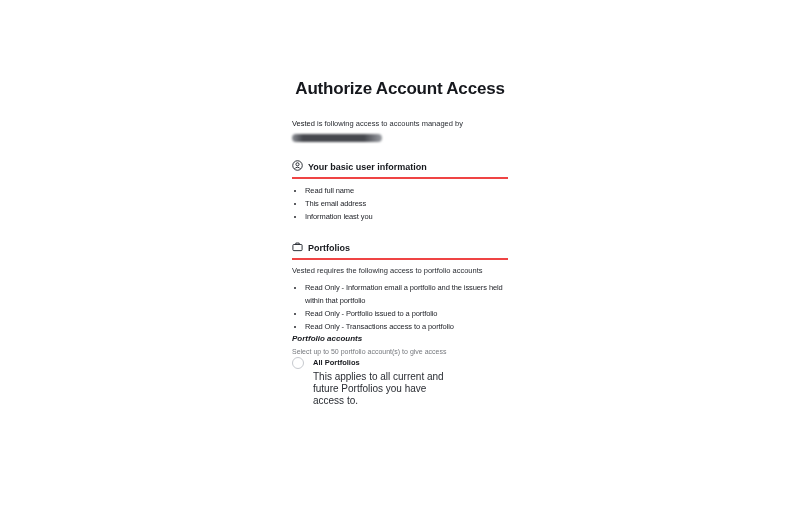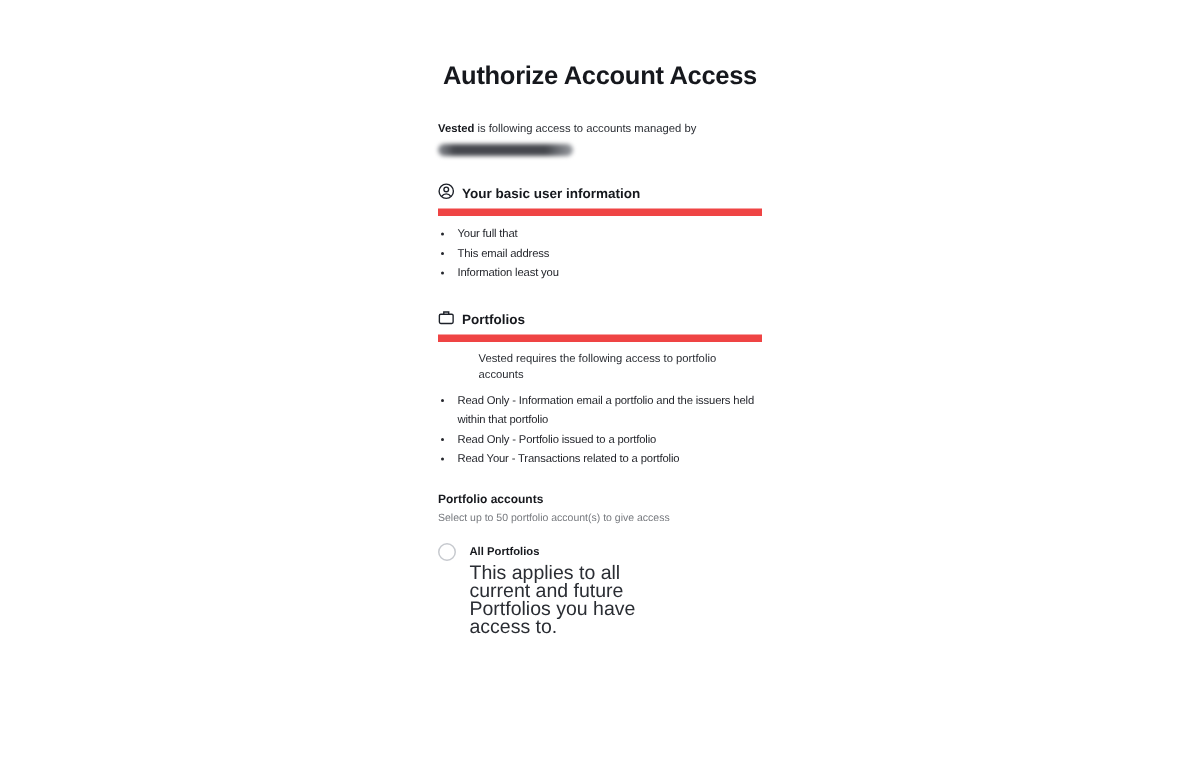--- a/index.html
+++ b/index.html
@@ -6,96 +6,94 @@
   html, body {
     width: 800px; height: 520px;
     background: #ffffff;
     overflow: hidden;
     font-family: "Liberation Sans", sans-serif;
     color: #1d2129;
   }
   .page {
     width: 216px;
     margin: 0 auto;
-    padding-top: 40px;
+    padding-top: 78px;
   }
   .title {
     font-size: 17px;
     font-weight: 700;
     text-align: center;
     letter-spacing: -0.2px;
     color: #16181d;
     line-height: 22px;
     white-space: nowrap;
   }
   .subtitle {
     margin-top: 18px;
     font-size: 7.5px;
     line-height: 11px;
     color: #2a2d33;
   }
-  .subtitle b { font-weight: 700; color: #16181d; }
+  .subtitle b { font-weight: 400; color: #16181d; }
   .redacted {
     display: block;
     height: 8px;
     width: 90px;
     margin-top: 5px;
     border-radius: 4px;
     background: linear-gradient(to right, #8a8d93, #46484e 12%, #46484e 80%, #9a9da3);
     filter: blur(1.3px);
   }
   .section { margin-top: 20px; }
   .section-head {
     display: flex;
     align-items: center;
     gap: 5px;
     padding-bottom: 5px;
-    border-bottom: 5px solid #ef4444;
+    border-bottom: 2px solid #ef4444;
     font-size: 9px;
     font-weight: 600;
     color: #16181d;
     text-align: center;
   }
   .section-head .icon { display: inline-flex; margin-top: -3px; }
   .section-desc {
     margin-top: 5px;
     font-size: 7.5px;
     line-height: 11px;
     color: #2a2d33;
-    margin-left: 27px;
   }
   ul.bullets {
     margin-top: 5px;
     padding-left: 13px;
     list-style: disc;
   }
   ul.bullets li {
     font-size: 7.5px;
     line-height: 13px;
     letter-spacing: -0.1px;
     color: #24262c;
   }
   .pa-heading {
-    margin-top: 15px;
     font-size: 8px;
     font-weight: 700;
     color: #16181d;
     line-height: 11px;
+    font-style: italic;
   }
   .pa-subheading {
     margin-top: 3px;
     font-size: 7px;
     line-height: 10px;
     color: #76797e;
   }
   .option {
     display: flex;
     align-items: flex-start;
     gap: 9px;
-    margin-top: 11px;
     cursor: pointer;
   }
   .radio {
     flex: 0 0 auto;
     width: 12px; height: 12px;
     border-radius: 50%;
     border: 1px solid #c7cacf;
     background: #fff;
     position: relative;
     margin-top: 0px;
@@ -111,21 +109,21 @@
   }
   .option-label {
     font-size: 7.5px;
     font-weight: 700;
     line-height: 12px;
     color: #16181d;
   }
   .option-desc {
     margin-top: 2px;
     max-width: 142px;
-    font-size: 13px;
+    font-size: 10px;
     line-height: 12px;
     color: #2a2d33;
   }
   .icon svg { display: block; }
 </style>
 </head>
 <body>
 
 <div class="page">
 
@@ -140,42 +138,42 @@
       <span class="icon">
         <svg width="11" height="11" viewBox="0 0 12 12" fill="none" stroke="#1d2129" stroke-width="1">
           <circle cx="6" cy="6" r="5.2"></circle>
           <circle cx="6" cy="4.7" r="1.7"></circle>
           <path d="M2.9 9.6 a3.4 2.8 0 0 1 6.2 0"></path>
         </svg>
       </span>
       <span>Your basic user information</span>
     </div>
     <ul class="bullets">
-      <li>Your full that</li>
+      <li>Read full name</li>
       <li>This email address</li>
       <li>Information least you</li>
     </ul>
   </div>
 
 
   <div class="section">
     <div class="section-head">
       <span class="icon">
         <svg width="11" height="11" viewBox="0 0 12 12" fill="none" stroke="#1d2129" stroke-width="1">
           <rect x="1" y="3.8" width="10" height="6.7" rx="1"></rect>
           <path d="M4.2 3.8 V2.2 H7.8 V3.8"></path>
         </svg>
       </span>
       <span>Portfolios</span>
     </div>
     <p class="section-desc">Vested requires the following access to portfolio accounts</p>
     <ul class="bullets">
       <li>Read Only - Information email a portfolio and the issuers held within that portfolio</li>
       <li>Read Only - Portfolio issued to a portfolio</li>
-      <li>Read Your - Transactions related to a portfolio</li>
+      <li>Read Only - Transactions access to a portfolio</li>
     </ul>
   </div>
 
   <div>
     <div class="pa-heading">Portfolio accounts</div>
     <div class="pa-subheading">Select up to 50 portfolio account(s) to give access</div>
 
     <div class="option">
       <span class="radio"></span>
       <div>

